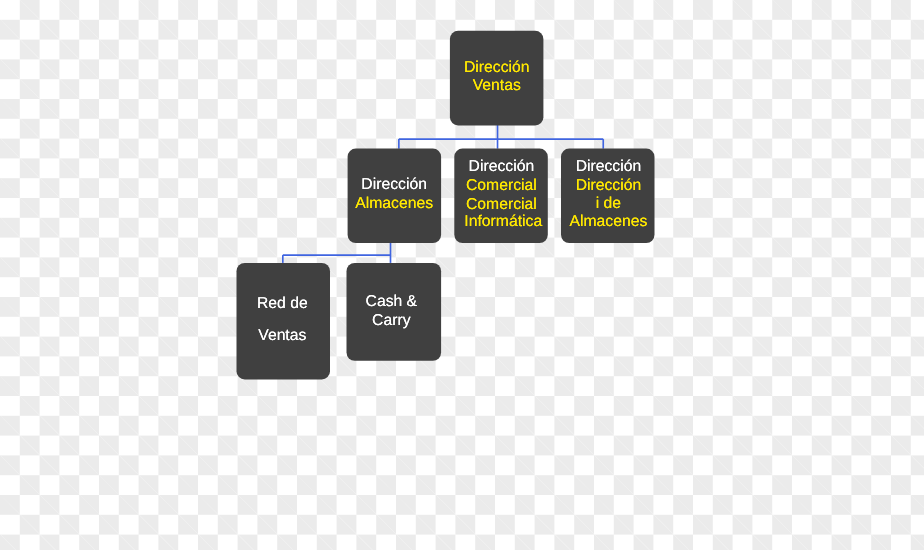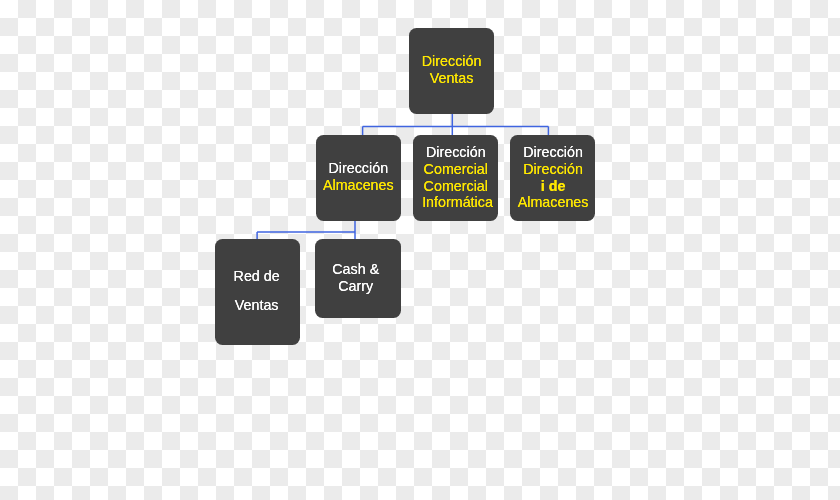--- a/index.html
+++ b/index.html
@@ -69,32 +69,32 @@
         <div data-name="node-line" class="line-y" style="color: rgb(255, 232, 0);">Comercial</div>
         <div data-name="node-line" class="line-y" style="color: rgb(255, 232, 0);">Comercial</div>
         <div data-name="node-line" class="line-y" style="color: rgb(255, 232, 0);">Informática</div>
       </div>
   </div>
 
   <div class="node" data-name="node-direccion-logistica-almacenes" style="left:509.7px;top:134.5px;width:85.6px;height:86.1px;">
     <div class="txt" data-name="node-label" style="transform:translate(0.3px,-0.5px);">
         <div data-name="node-line" class="line-w" style="color: rgb(255, 255, 255);">Dirección</div>
         <div data-name="node-line" class="line-y" style="color: rgb(255, 232, 0);">Dirección</div>
-        <div data-name="node-line" class="line-y" style="color: rgb(255, 232, 0); font-weight: bold;">i de</div>
+        <div data-name="node-line" class="line-y" style="color: rgb(255, 232, 0);">i de</div>
         <div data-name="node-line" class="line-y" style="color: rgb(255, 232, 0);">Almacenes</div>
       </div>
   </div>
 
   <div class="node" data-name="node-red-de-ventas" style="left:214.7px;top:238.8px;width:85.3px;height:106px;">
     <div class="txt" data-name="node-label" style="transform:translate(-1px,-0.9px);">
         <div data-name="node-line" class="line-w" style="color: rgb(255, 255, 255);">Red de</div>
         <div data-name="node-line" class="line-w" style="color: rgb(255, 255, 255); margin-top: 12px;">Ventas</div>
       </div>
   </div>
 
-  <div class="node" data-name="node-cash-carry" style="left:315.1px;top:238.8px;width:85.9px;height:79px;">
+  <div class="node" data-name="node-cash-carry" style="left:315.1px;top:238.8px;width:85.9px;height:89px;">
     <div class="txt" data-name="node-label" style="transform:translate(-2.2px,-0.9px);">
         <div data-name="node-line" class="line-w" style="color: rgb(255, 255, 255);">Cash &amp;</div>
         <div data-name="node-line" class="line-w" style="color: rgb(255, 255, 255);">Carry</div>
       </div>
   </div>
 
 </div>
 
 </body></html>

